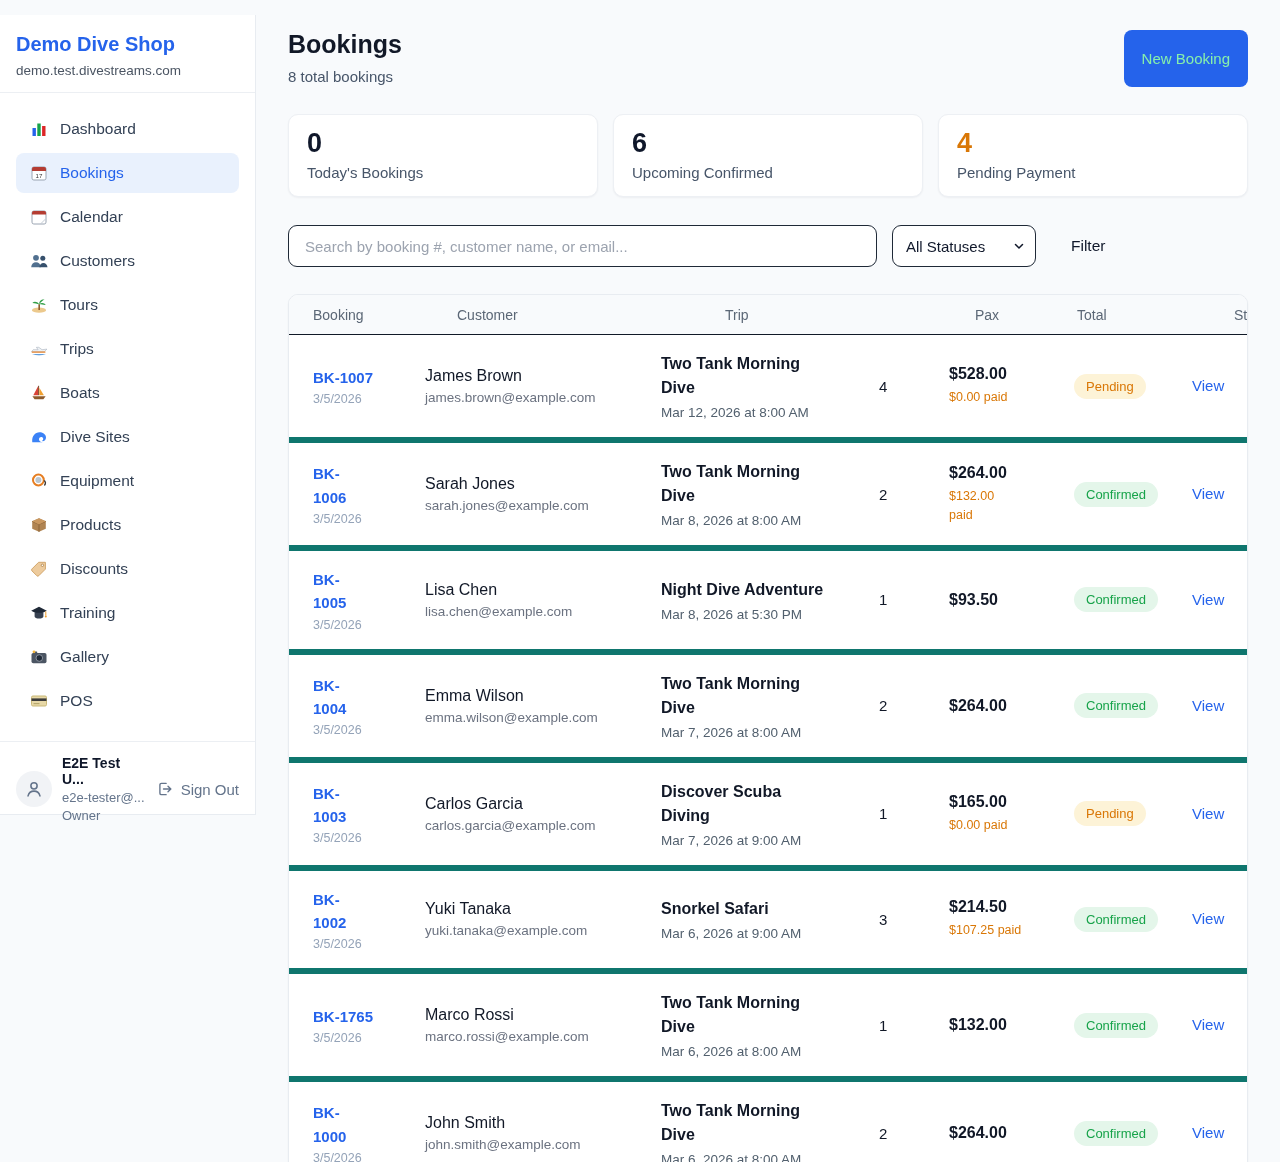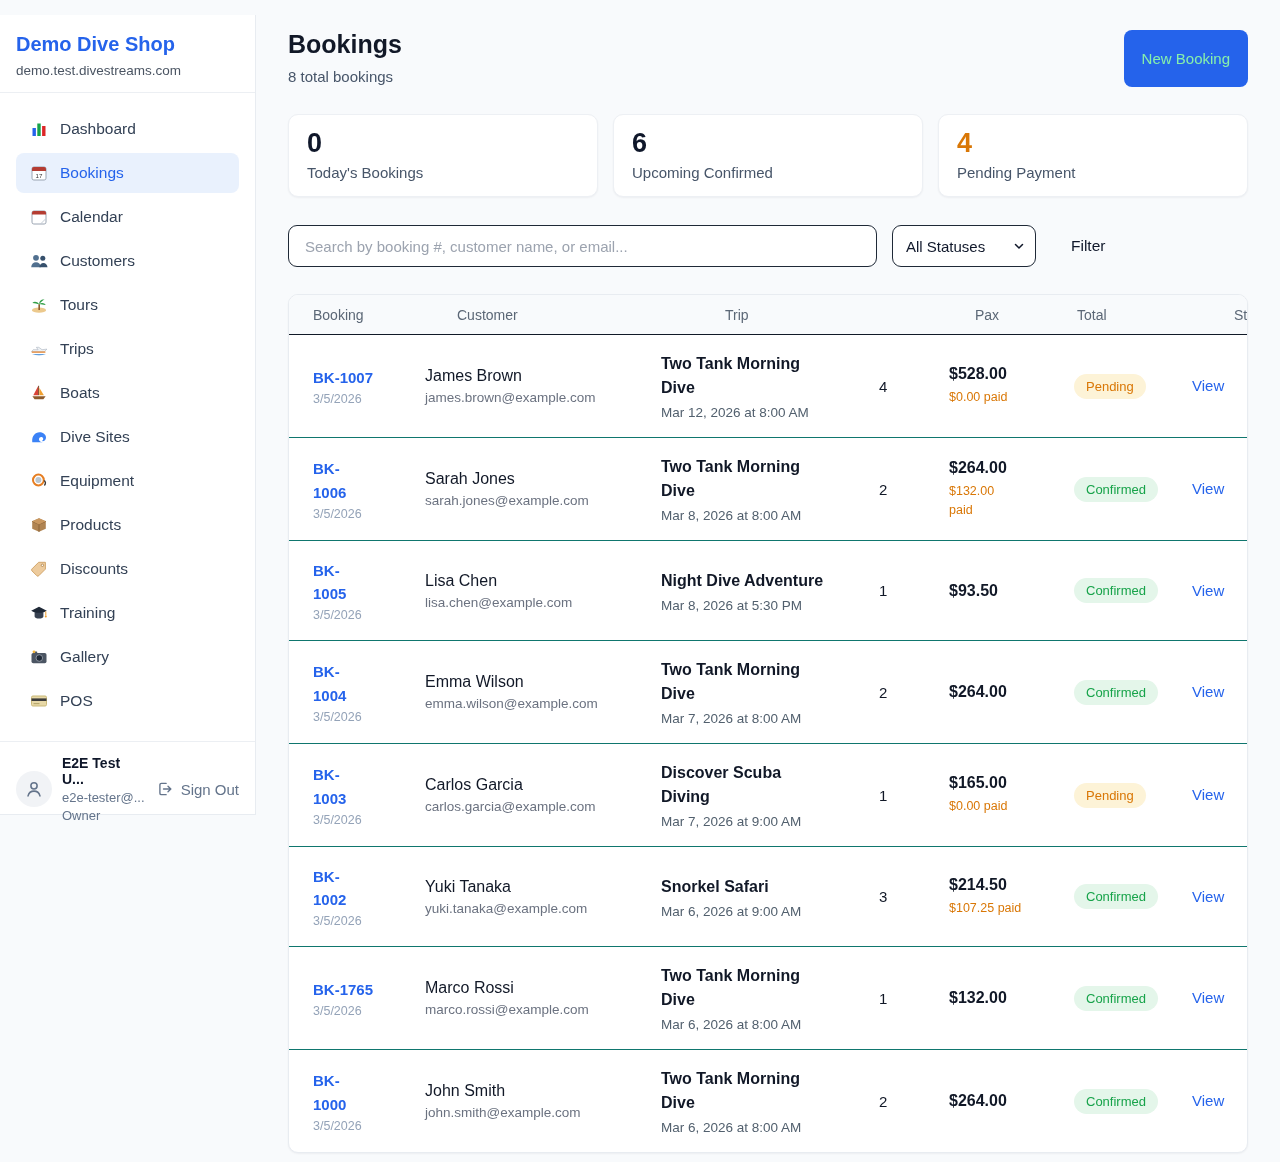--- a/index.html
+++ b/index.html
@@ -67,21 +67,21 @@
     display: flex; }
   .filter-btn { margin-left: 29px; font-size: 15.5px; font-weight: 500; color: #0f172a;
     background: none; border: none; cursor: pointer; font-family: "Liberation Sans", sans-serif; }
   
   .table-card { margin-top: 27px; background: #fff; border: 1px solid #e8ecf1; border-radius: 10px;
     overflow: hidden; box-shadow: 0 1px 2px rgba(16,24,40,.05); }
   .thead, .trow { display: grid; grid-template-columns: 112px 236px 218px 70px 125px 118px 1fr;
     padding: 0 24px; align-items: center; }
   .thead { height: 40px; background: #f8fafc; border-bottom: 1px solid #111a27;
     color: #5b6776; font-size: 14px; font-weight: 500; gap: 32px; }
-  .trow { padding: 17px 24px; min-height: 100px; border-top: 1px solid #0f766e; }
+  .trow { padding: 17px 24px; min-height: 100px; border-top: 6px solid #0f766e; }
   .trow:first-of-type { border-top: none; }
   .bid { color: var(--accent, #2563eb); font-weight: bold; font-size: 15px; white-space: pre-line;
     line-height: 1.55; text-decoration: none; cursor: pointer; display: inline-block; }
   .bdate { color: #94a3b8; font-size: 12.5px; margin-top: 3px; }
   .cname { font-size: 16px; color: #111827; }
   .cemail { color: #6b7280; font-size: 13.5px; margin-top: 5px; }
   .tname { font-size: 16px; font-weight: bold; color: #111827; white-space: pre-line; line-height: 1.5; }
   .tdate { color: #52606e; font-size: 13.5px; margin-top: 5px; }
   .c-pax { font-size: 15px; color: #111827; }
   .amt { font-size: 16px; font-weight: bold; color: #111827; }

